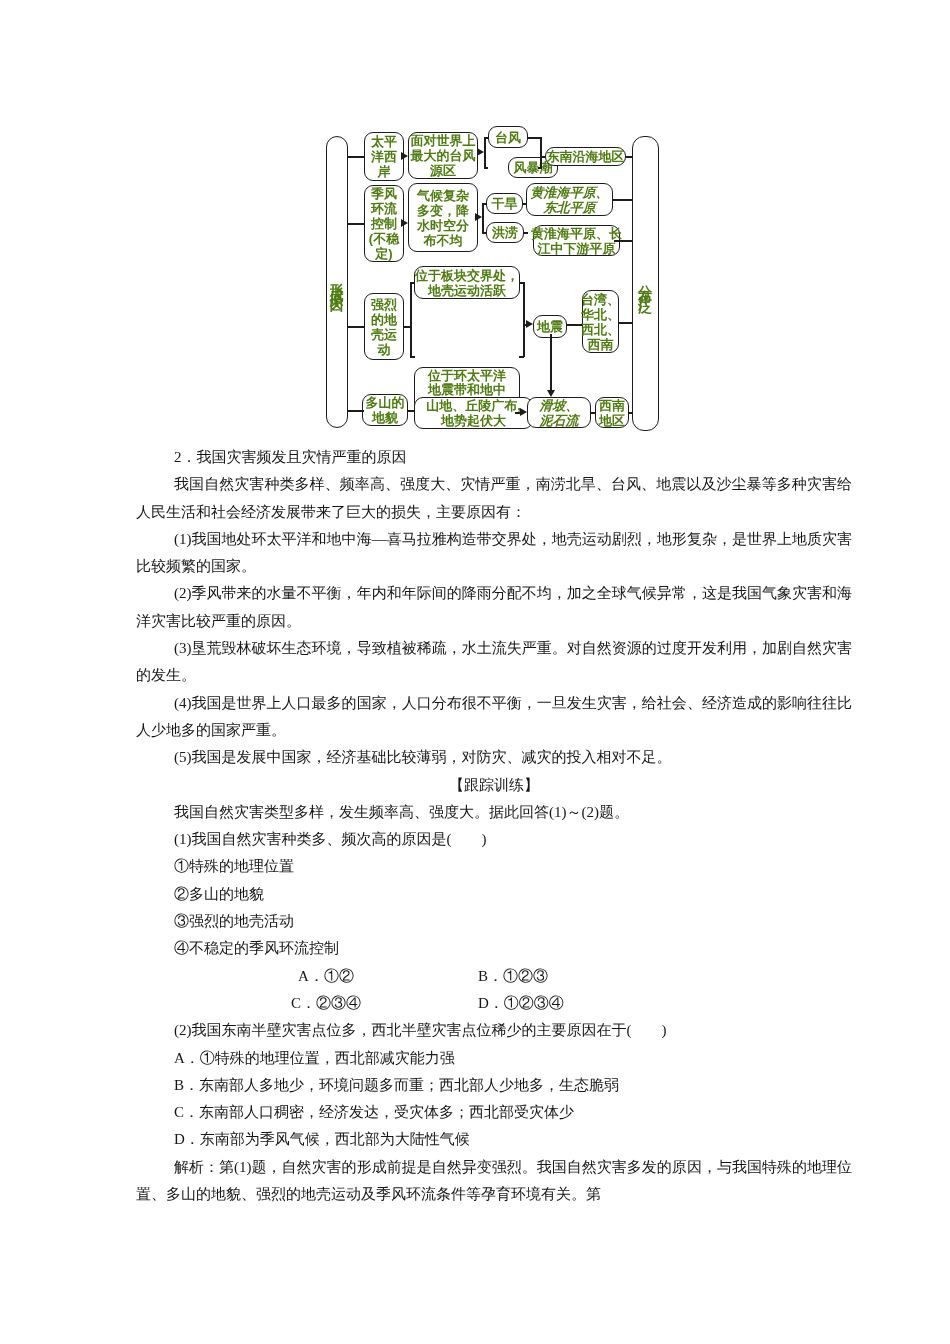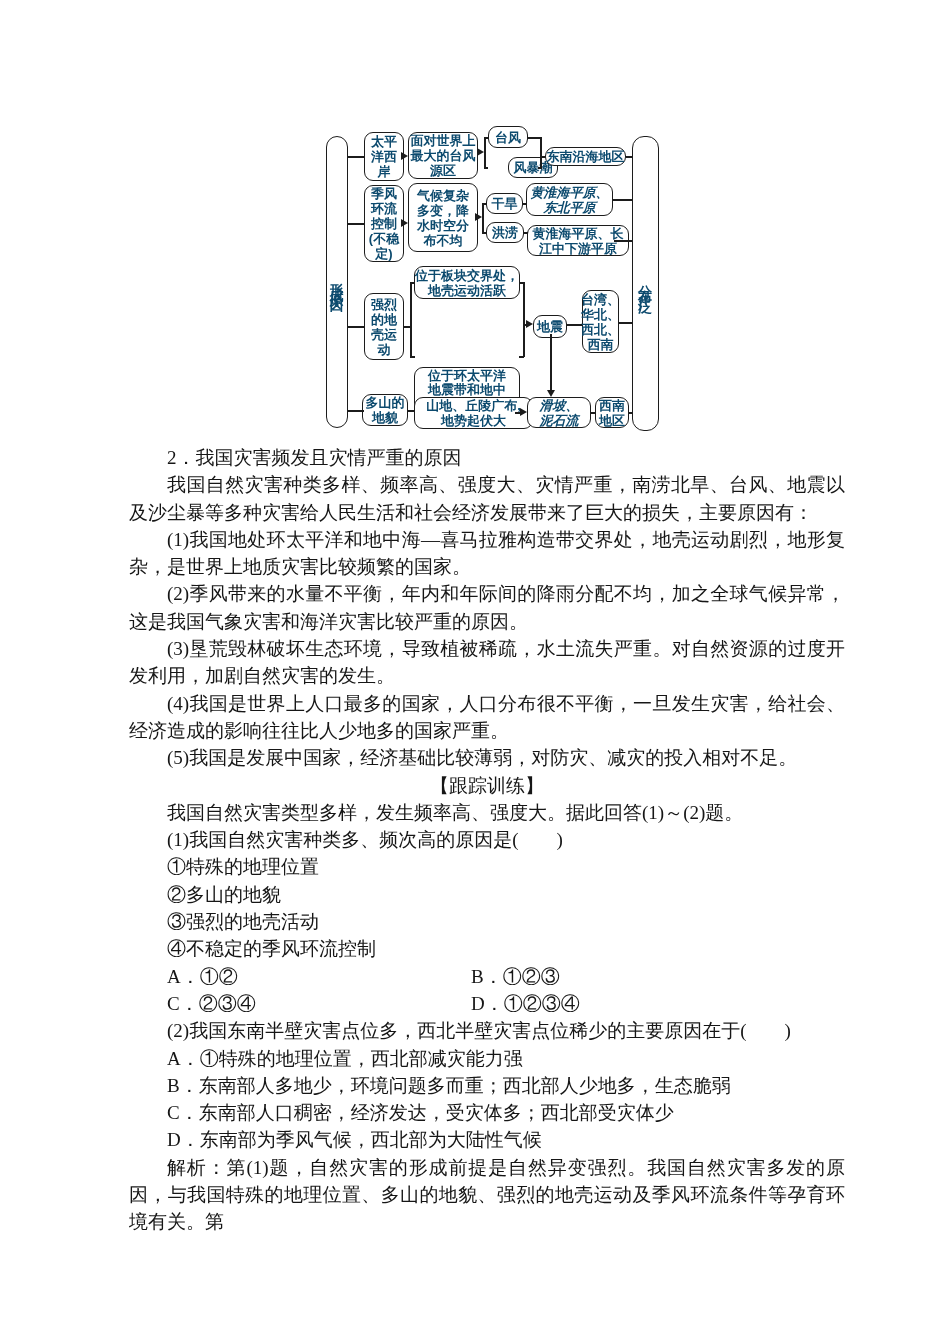--- a/index.html
+++ b/index.html
@@ -3,42 +3,42 @@
 <meta charset="utf-8">
 <style>
   html,body{margin:0;padding:0;}
   body{width:950px;height:1344px;background:#ffffff;position:relative;
        font-family:"Liberation Serif","DejaVu Serif",serif;color:#161616;}
   .page{position:absolute;inset:0;background:#fff;}
 
   
   .flowchart{position:absolute;left:320px;top:126px;width:342px;height:314px;
              font-family:"Liberation Sans","DejaVu Sans",sans-serif;font-weight:700;
-             font-size:13px;color:#0c4a6e;}
+             font-size:13px;color:#4d7c0f;}
   .nb{position:absolute;box-sizing:border-box;background:#fff;border:1.6px solid #1c1c1c;
       border-radius:9px;display:flex;align-items:center;justify-content:center;
       text-align:center;white-space:pre;line-height:15px;}
   .lh14{line-height:14px}
   .vert{writing-mode:vertical-lr;text-orientation:upright;letter-spacing:5px;
         line-height:normal;font-size:14px;}
   .ln{position:absolute;background:#1c1c1c;}
   .h{height:1.6px}
   .v{width:1.6px}
   .ar{position:absolute;width:0;height:0;border-top:4.5px solid transparent;
       border-bottom:4.5px solid transparent;border-left:7px solid #1c1c1c;}
   .ad{position:absolute;width:0;height:0;border-left:4.5px solid transparent;
       border-right:4.5px solid transparent;border-top:7px solid #1c1c1c;}
 
   
-  .doc{position:absolute;left:129px;top:444px;width:716px;font-size:19px;
+  .doc{position:absolute;left:136px;top:444px;width:716px;font-size:15px;
        line-height:27.3px;text-align:justify;}
   .doc .p{text-indent:38px;}
   .doc .center{text-align:center;text-indent:0;}
   .doc .opts{display:flex;padding-left:38px;box-sizing:border-box;text-align:left;}
-  .doc .opts .ol{flex:0 0 304px;}
+  .doc .opts .ol{flex:0 0 304px;text-align:center;}
 </style>
 </head>
 <body>
 
 <div class="page">
 
   <div class="flowchart">
 
     <div class="nb vert" style="left:6px;top:10px;width:22px;height:292px;border-radius:11px;">形成原因</div>
     <div class="nb vert" style="left:312px;top:10px;width:27px;height:295px;border-radius:12px;">分布广泛</div>
@@ -78,21 +78,21 @@
     <div class="nb" style="left:168px;top:31px;width:50px;height:21px;margin-left:20px;">风暴潮</div>
     <div class="nb" style="left:166px;top:67px;width:37px;height:21px;">干旱</div>
     <div class="nb" style="left:166px;top:96px;width:38px;height:21px;">洪涝</div>
     <div class="nb" style="left:213px;top:189px;width:34px;height:23px;">地震</div>
     <div class="nb" style="left:207px;top:271px;width:64px;height:31px;font-style:italic;">滑坡、
 泥石流</div>
 
     <div class="nb" style="left:225px;top:21px;width:81px;height:19px;">东南沿海地区</div>
     <div class="nb" style="left:206px;top:57px;width:87px;height:33px;font-style:italic;">黄淮海平原、
 东北平原</div>
-    <div class="nb" style="left:207px;top:99px;width:102px;height:31px;font-family:Liberation Serif, serif;">黄淮海平原、长
+    <div class="nb" style="left:213px;top:99px;width:87px;height:31px;font-family:Liberation Serif, serif;">黄淮海平原、长
 江中下游平原</div>
     <div class="nb" style="left:262px;top:164px;width:37px;height:63px;">台湾、
 华北、
 西北、
 西南</div>
     <div class="nb" style="left:275px;top:271px;width:34px;height:31px;">西南
 地区</div>
 
     <div class="ln h" style="left:28px;top:30px;width:16px;"></div>
     <div class="ln h" style="left:28px;top:97px;width:16px;"></div>

